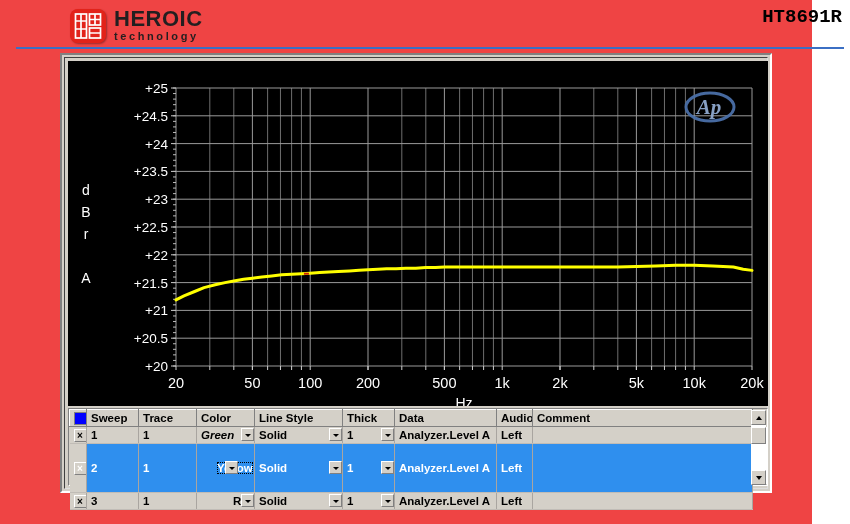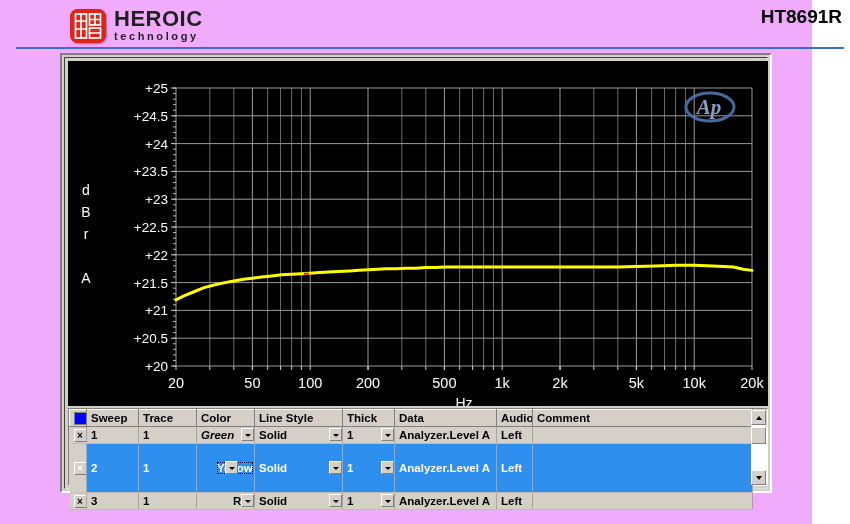--- a/index.html
+++ b/index.html
@@ -2,21 +2,21 @@
 <html><head>
 <meta charset="utf-8">
 <style>
   html,body{margin:0;padding:0;}
   body{
     width:850px;height:524px;overflow:hidden;
     background:#ffffff;
     font-family:"Liberation Sans", sans-serif;
     -webkit-font-smoothing:none;
   }
-  #page{position:relative;width:812px;height:524px;background:#f0abfc;}
+  #page{position:relative;width:812px;height:524px;background:#ef4444;}
 
   
   #header{position:absolute;left:0;top:0;width:850px;height:46px;}
   #logo-block{position:absolute;left:70px;top:8px;width:230px;height:36px;}
   #logo-mark{
     position:absolute;left:0;top:1px;width:36px;height:34px;
     background:#e2231a;border-radius:8px;
     box-shadow:1px 1px 2px rgba(0,0,0,.35);
     overflow:hidden;
   }
@@ -24,21 +24,21 @@
   #logo-words{position:absolute;left:44px;top:0px;}
   .brand-main{
     font-size:22px;font-weight:bold;letter-spacing:.5px;color:#231f20;
     line-height:21px;font-family:"Liberation Sans",sans-serif;
   }
   .brand-sub{
     font-size:11px;font-weight:bold;color:#231f20;line-height:14px;
     letter-spacing:2.6px;font-family:"Liberation Sans",sans-serif;
   }
   #part-block{position:absolute;right:8px;top:6px;text-align:right;}
-  .part-no{font-size:19px;font-weight:bold;color:#000;line-height:22px;}
+  .part-no{font-size:19px;font-weight:bold;color:#000;line-height:22px;font-family:Liberation Mono, monospace;}
   .part-desc{font-size:12.5px;font-weight:bold;color:#000;line-height:16px;}
   #header-rule{position:absolute;left:16px;top:47px;width:828px;height:2px;background:#3b6fc4;}
 
   
   #frame{
     position:absolute;left:60px;top:53px;width:712px;height:440px;
     background:#d4d0c8;
     border-top:2px solid #808080;border-left:2px solid #808080;
     border-right:2px solid #ffffff;border-bottom:2px solid #ffffff;
     box-sizing:border-box;

